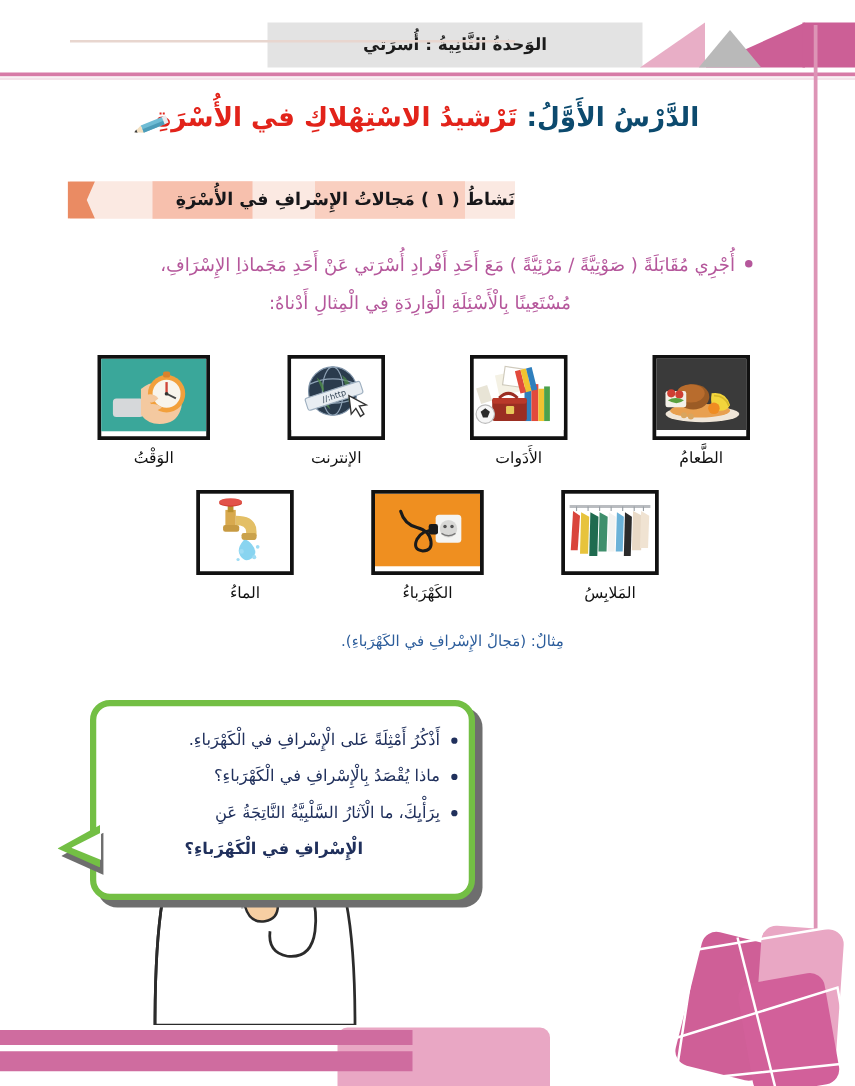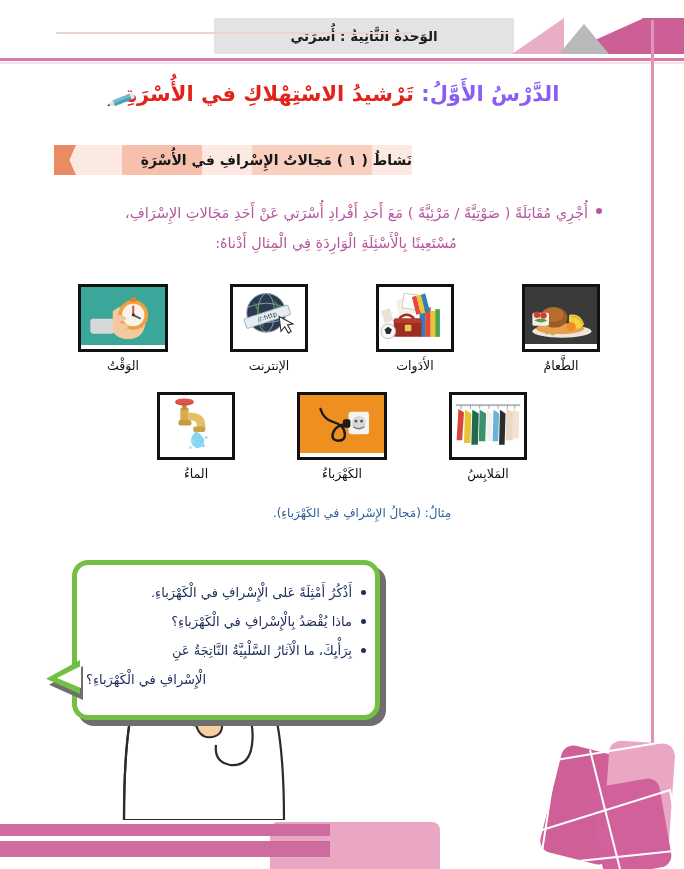--- a/index.html
+++ b/index.html
@@ -106,21 +106,21 @@
   
   .lesson-title {
     position: absolute;
     top: 82px; right: 0; left: 0;
     text-align: center;
     font-size: 21px;
     font-weight: bold;
     direction: rtl;
     white-space: nowrap;
   }
-  .lt-green { color: #8b5cf6; text-align: right; }
+  .lt-green { color: #0c4a6e; text-align: right; }
   .lt-red   { color: #e2231a; }
   .pencil-ico {
     position: absolute;
     top: 88px; left: 104px;
     width: 34px; height: 24px;
   }
 
   
   .activity-banner {
     position: absolute;
@@ -287,22 +287,23 @@
   .bubble-list li::before {
     content: "";
     position: absolute;
     right: 0; top: 12px;
     width: 5px; height: 5px;
     border-radius: 50%;
     background: #20305c;
   }
   .bubble-list li .cont {
     display: block;
-    text-align: left;
+    text-align: center;
     padding-right: 0;
+    font-weight: bold;
   }
 
   
   .boy-wrap {
     position: absolute;
     top: 545px; right: 380px;
     width: 200px; height: 275px;
   }
 
   
@@ -382,21 +383,21 @@
     <div class="ab-bg1"></div>
     <div class="ab-bg2"></div>
     <div class="ab-bg3"></div>
     <div class="ab-cap"></div>
     <div class="ab-text">نَشاطُ ( ١ ) مَجالاتُ الإِسْرافِ في الأُسْرَةِ</div>
   </div>
   <div class="ab-underline"></div>
 
   <div class="instruction">
     <span class="bullet"></span>
-    <span>أُجْرِي مُقَابَلَةً ( صَوْتِيَّةً / مَرْئِيَّةً ) مَعَ أَحَدِ أَفْرادِ أُسْرَتي عَنْ أَحَدِ مَجَالاتِ الإِسْرَافِ،</span>
+    <span>أُجْرِي مُقَابَلَةً ( صَوْتِيَّةً / مَرْئِيَّةً ) مَعَ أَحَدِ أَفْرادِ أُسْرَتي عَنْ أَحَدِ مَجَماذاِ الإِسْرَافِ،</span>
     <span class="l2">مُسْتَعِينًا بِالْأَسْئِلَةِ الْوَارِدَةِ فِي الْمِثالِ أَدْناهُ:</span>
   </div>
 
   <div class="grid-row grid-row-1">
 
     <div class="cell">
       <div class="thumb">
         <svg class="art food-bg" viewBox="0 0 78 62">
           <rect width="78" height="62" fill="#3a3a3a"></rect>
           <ellipse cx="40" cy="48" rx="32" ry="7" fill="#f0e6d8"></ellipse>

